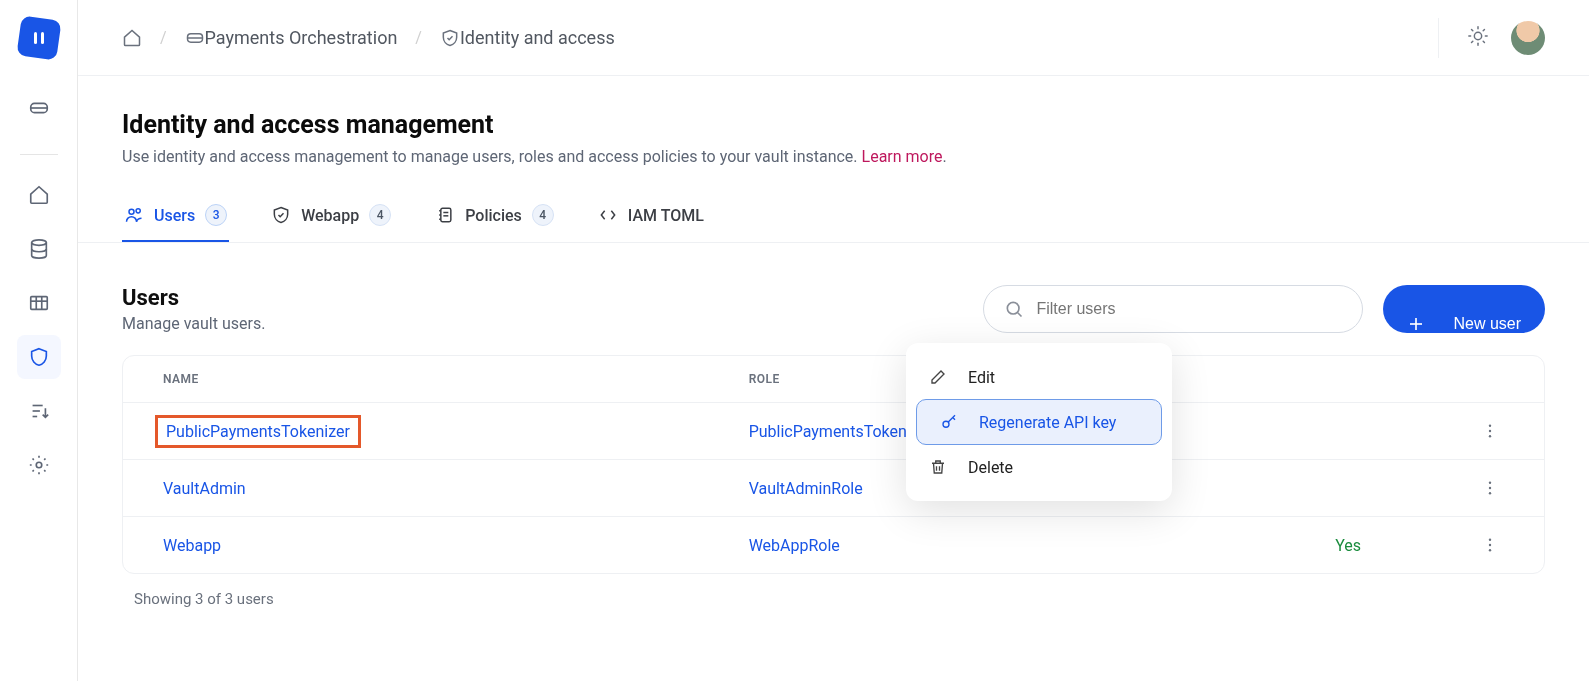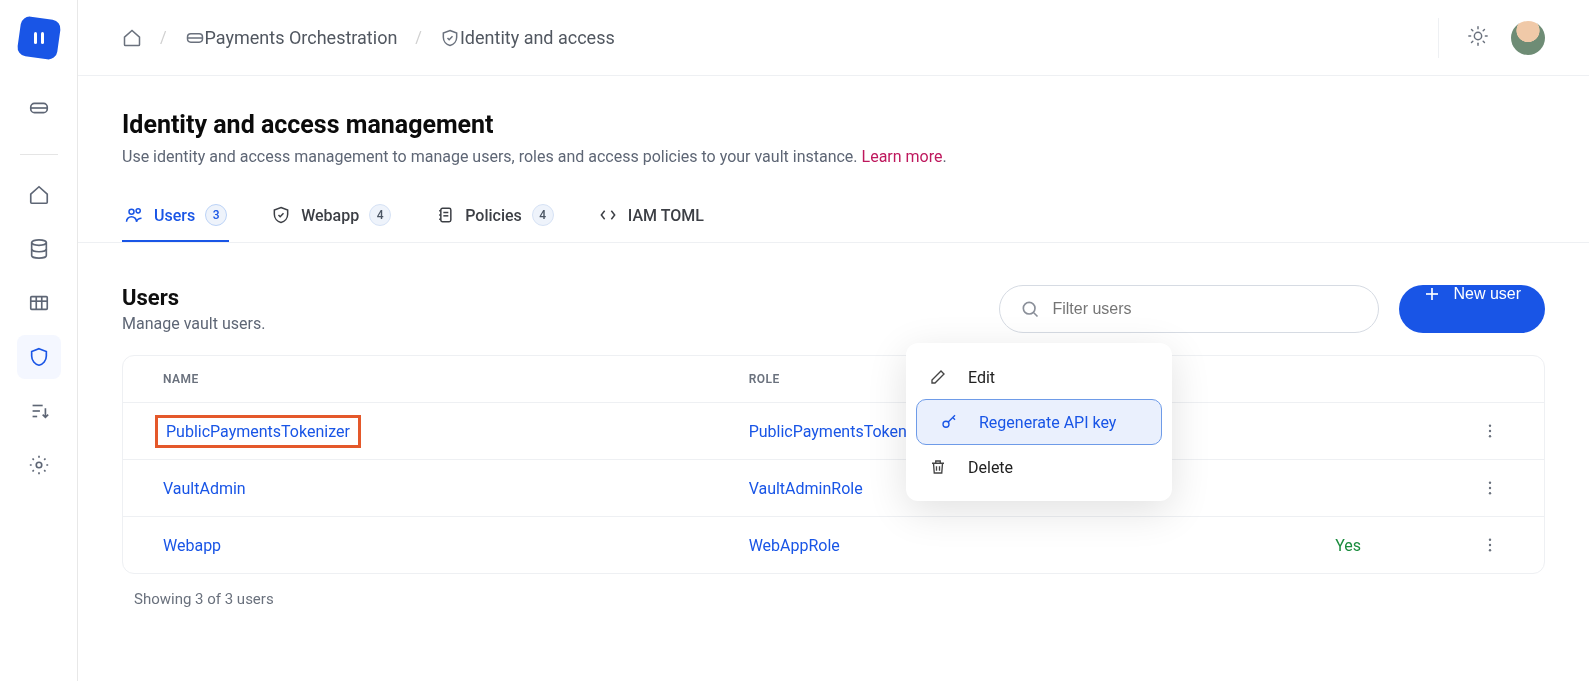--- a/index.html
+++ b/index.html
@@ -89,21 +89,21 @@
 .section-titles p { font-size: 16px; color: #5e6675; }
 .header-controls { display: flex; align-items: center; gap: 20px; }
 .filter-input {
   width: 380px; height: 48px; border: 1px solid #d6dbe3; border-radius: 999px;
   display: flex; align-items: center; gap: 12px; padding: 0 20px;
   color: #8a8f99;
 }
 .filter-input input { border: none; outline: none; flex: 1; font-size: 16px; background: transparent; }
 .btn-primary {
   height: 48px; padding: 0 24px; border-radius: 999px; background: #1955e6; color: #fff;
-  display: flex; align-items: flex-start; gap: 12px; border: none; font-size: 16px; font-weight: 500; cursor: pointer;
+  display: flex; align-items: flex-end; gap: 28px; border: none; font-size: 16px; font-weight: 500; cursor: pointer;
 }
 .table-card {
   border: 1px solid #eef0f3; border-radius: 12px; overflow: hidden;
 }
 table { width: 100%; border-collapse: collapse; }
 th { text-align: left; padding: 16px 40px; font-size: 12px; letter-spacing: 0.5px; color: #6a717d; text-transform: uppercase; border-bottom: 1px solid #eef0f3; font-weight: 600; }
 td { padding: 14px 40px; font-size: 16px; border-bottom: 1px solid #eef0f3; }
 tr:last-child td { border-bottom: none; }
 td a { color: #1955e6; text-decoration: none; }
 .highlight-box { border: 3px solid #e4582a; padding: 4px 8px; display: inline-block; margin: -3px -8px; }

